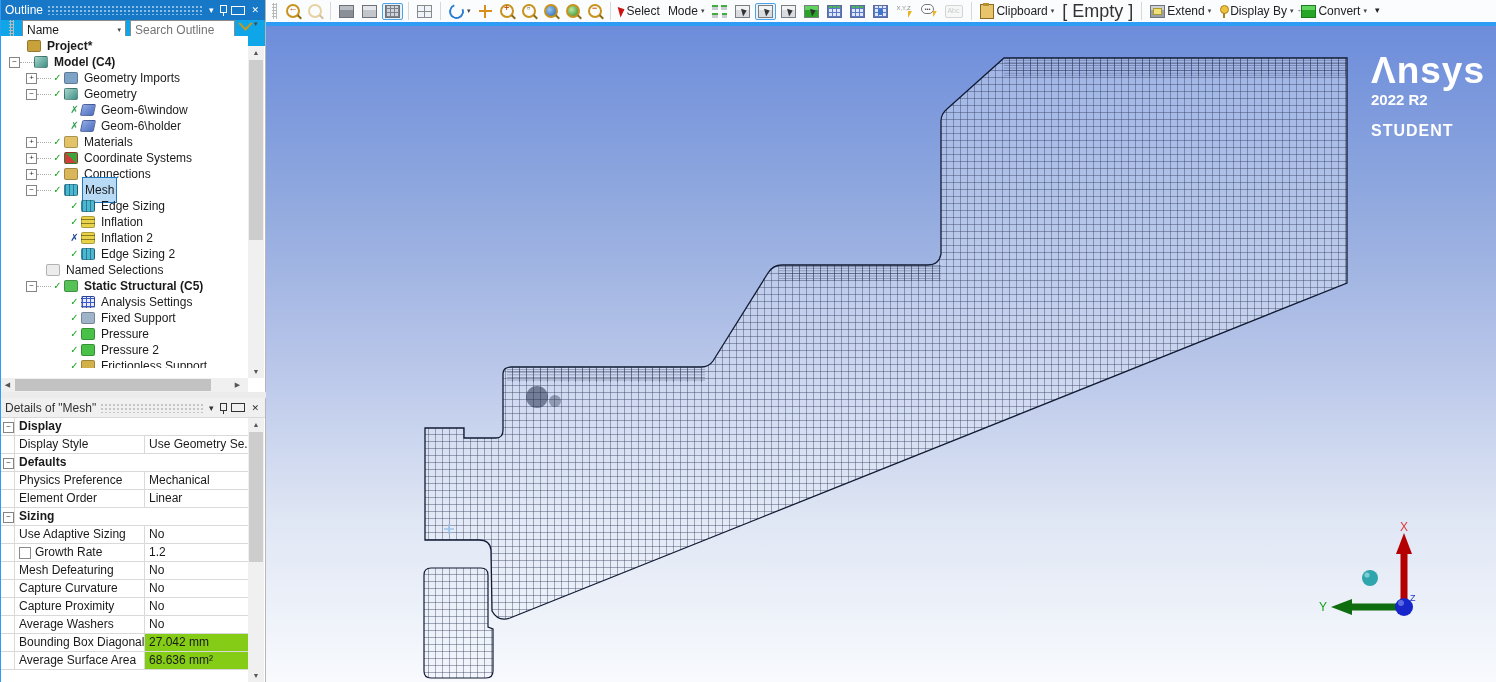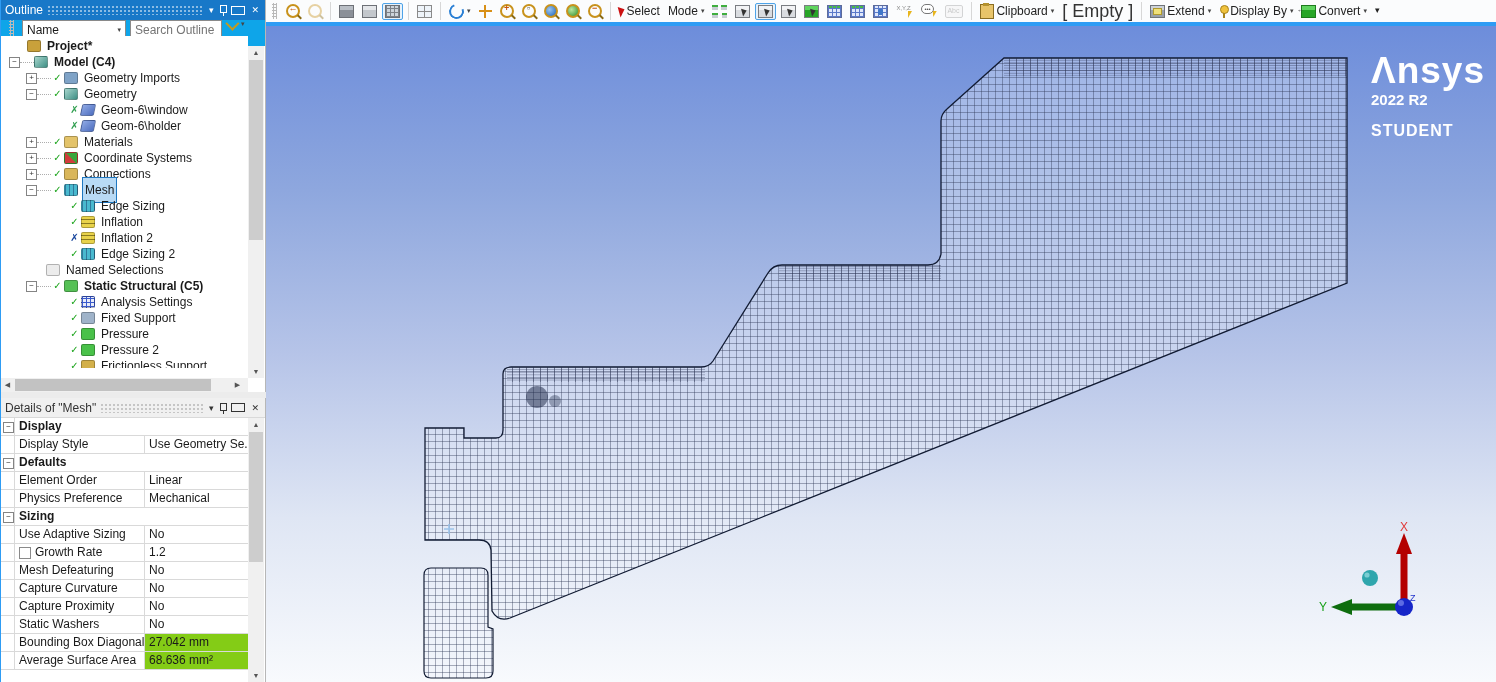--- a/index.html
+++ b/index.html
@@ -85,21 +85,21 @@
   .phead .ttl{font-size:12px;white-space:nowrap;}
   .phead .dots{flex:1;height:10px;background-image:radial-gradient(rgba(255,255,255,.5) .8px,transparent 1px);background-size:4px 4px;}
   .phead-gray .dots{background-image:radial-gradient(rgba(0,0,0,.18) .8px,transparent 1px);}
   .hbtn{font-size:9px;line-height:12px;padding:0 2px;flex:none;}
   .hbtn.box{width:8px;height:7px;border:1px solid currentColor;font-size:0;}
   .pinicon{width:8px;height:12px;position:relative;flex:none;}
   .pinicon::before{content:"";position:absolute;left:1px;top:1px;width:5px;height:6px;border:1px solid currentColor;}
   .pinicon::after{content:"";position:absolute;left:3.5px;top:8px;width:1px;height:4px;background:currentColor;}
   .filter-row{position:absolute;left:0;top:20px;right:0;height:26px;background:#0ea5e9;display:flex;gap:4px;padding:0 4px;box-sizing:border-box;}
   .combo{width:104px;height:19px;border:1px solid #8a8a8a;background:#fff;display:flex;align-items:center;justify-content:space-between;padding:0 4px;box-sizing:border-box;}
-  .searchbox{width:92px;height:19px;border:1px solid #8a8a8a;background:#fff;font-size:12px;color:#9a9a9a;padding:0 4px;box-sizing:border-box;font-family:inherit;}
+  .searchbox{width:105px;height:19px;border:1px solid #8a8a8a;background:#fff;font-size:12px;color:#9a9a9a;padding:0 4px;box-sizing:border-box;font-family:inherit;}
   .goldchev{width:8px;height:8px;border-right:2px solid #c59a1e;border-bottom:2px solid #c59a1e;transform:rotate(45deg) translateY(-2px);flex:none;}
   
   .tree{position:absolute;left:0;top:36px;width:247px;height:332px;overflow:hidden;padding-top:2px;box-sizing:border-box;background:#fff;}
   .trow{height:16px;line-height:16px;display:flex;align-items:center;white-space:nowrap;}
   .trow .exp{width:9px;height:9px;border:1px solid #848484;background:#fff;font-size:8px;line-height:7px;text-align:center;flex:none;color:#333;}
   .trow .conn{width:14px;height:1px;border-bottom:1px dotted #adadad;flex:none;}
   .trow .spacer{width:36px;flex:none;}
   .trow .mark{width:13px;flex:none;font-size:10px;font-weight:bold;text-align:center;}
   .mark.ck{color:#1ca41c;}
   .mark.xg{color:#2f9e4f;}
@@ -453,30 +453,30 @@
         </div>
         <div class="dsec">
           <span class="rail">
             <span class="exp2">−</span>
           </span>
           <span class="sname">Defaults</span>
         </div>
         <div class="drow">
           <span class="rail"></span>
           <span class="dname">
+            <span>Physics Preference</span>
+          </span>
+          <span class="dval">Mechanical</span>
+        </div>
+        <div class="drow">
+          <span class="rail"></span>
+          <span class="dname">
             <span>Element Order</span>
           </span>
           <span class="dval">Linear</span>
-        </div>
-        <div class="drow">
-          <span class="rail"></span>
-          <span class="dname">
-            <span>Physics Preference</span>
-          </span>
-          <span class="dval">Mechanical</span>
         </div>
         <div class="dsec">
           <span class="rail">
             <span class="exp2">−</span>
           </span>
           <span class="sname">Sizing</span>
         </div>
         <div class="drow">
           <span class="rail"></span>
           <span class="dname">
@@ -509,21 +509,21 @@
         <div class="drow">
           <span class="rail"></span>
           <span class="dname">
             <span>Capture Proximity</span>
           </span>
           <span class="dval">No</span>
         </div>
         <div class="drow">
           <span class="rail"></span>
           <span class="dname">
-            <span>Static Washers</span>
+            <span>Average Washers</span>
           </span>
           <span class="dval">No</span>
         </div>
         <div class="drow">
           <span class="rail"></span>
           <span class="dname">
             <span>Bounding Box Diagonal</span>
           </span>
           <span class="dval ro">27.042 mm</span>
         </div>

